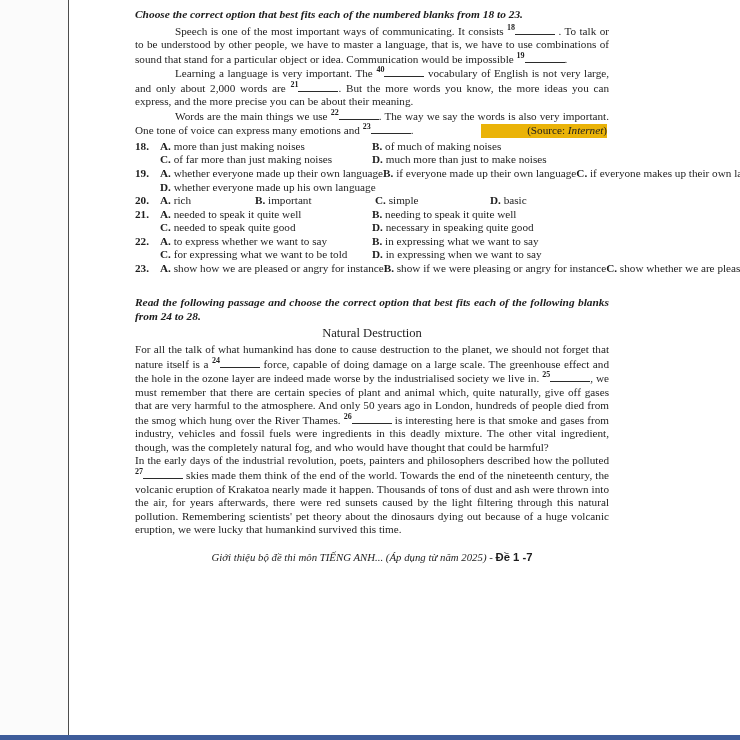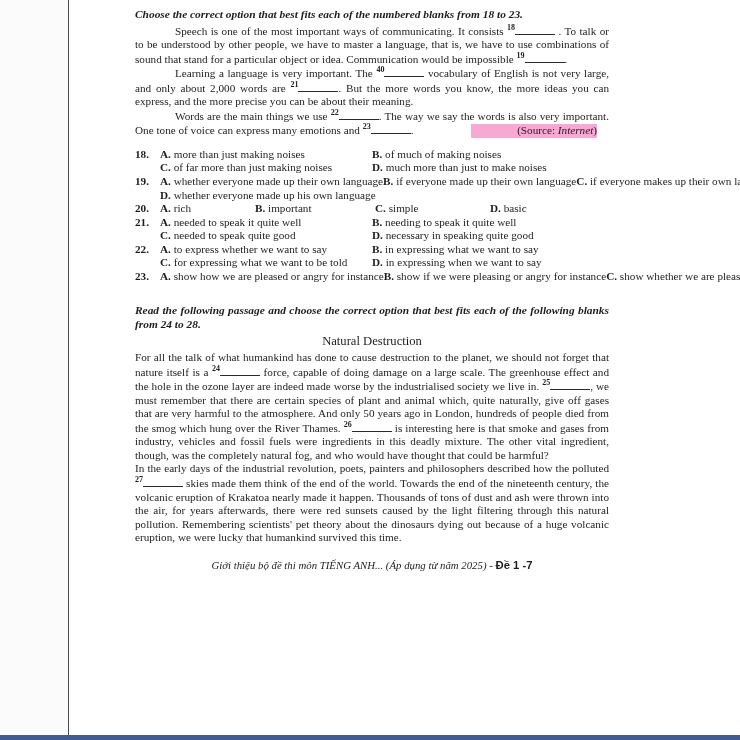--- a/index.html
+++ b/index.html
@@ -35,22 +35,22 @@
   .para { text-align: justify; }
   .para.ind { text-indent: 40px; }
   .para.rel { position: relative; }
   sup {
     vertical-align: super; font-size: 8px; font-weight: bold; line-height: 0;
   }
   .blank {
     display: inline-block; width: 40px; height: 11px;
     border-bottom: 1px solid #2b2b2b;
   }
-  .src { position: absolute; right: 12px; bottom: 0; background: #f9a8d4; padding-left: 6px; }
-  #questions { margin: 10px 0 4px 0; }
+  .src { position: absolute; right: 2px; bottom: 0; background: #eab308; padding-left: 6px; }
+  #questions { margin: 2px 0 4px 0; }
   .q { display: flex; }
   .qnum { width: 25px; flex: none; font-weight: bold; }
   .opts { flex: 1; display: grid; }
   .opts.one-col  { grid-template-columns: 1fr 1fr 1fr; }
   .opts.two-col  { grid-template-columns: 212px 1fr; }
   .opts.four-col { grid-template-columns: 95px 120px 115px 1fr; }
   .opt { white-space: nowrap; }
   .opt b { font-weight: bold; }
   #instr2 { margin-top: 21px; }
   .ptitle {

